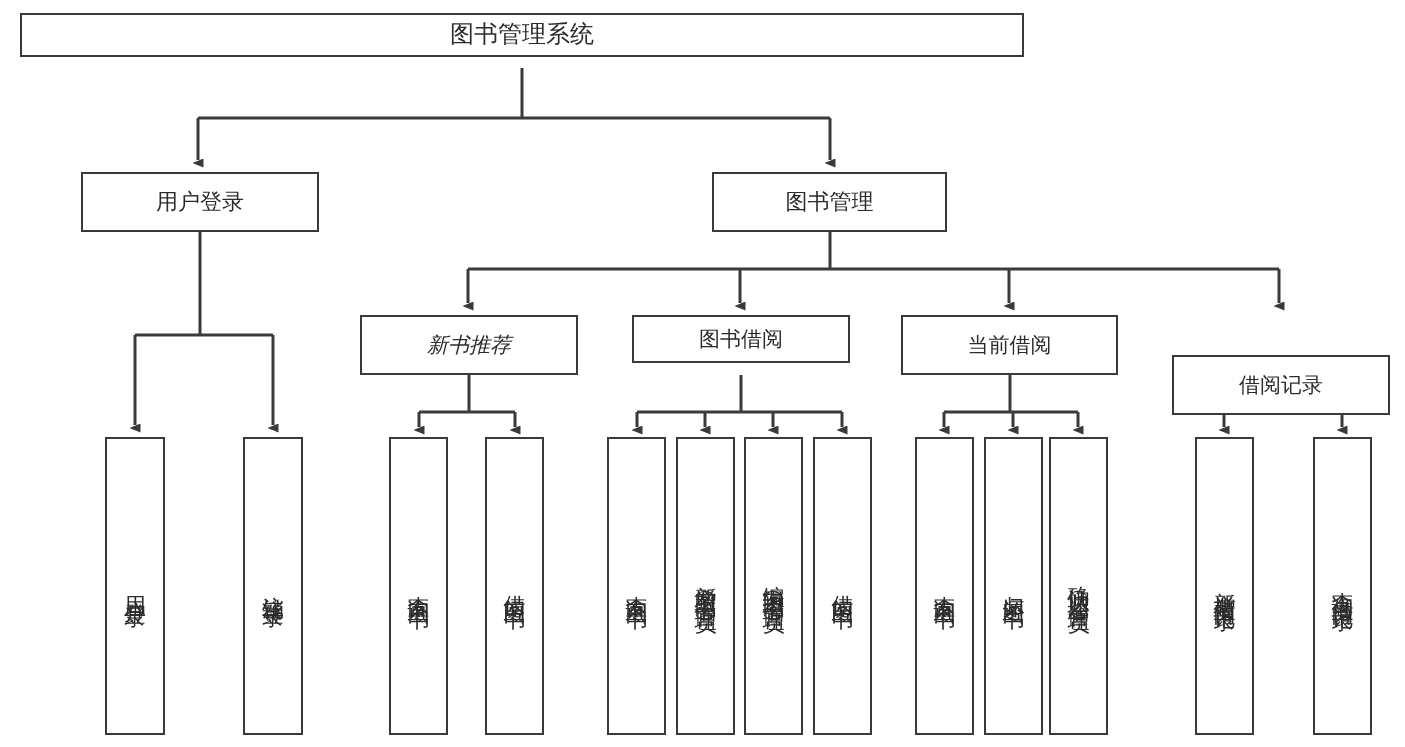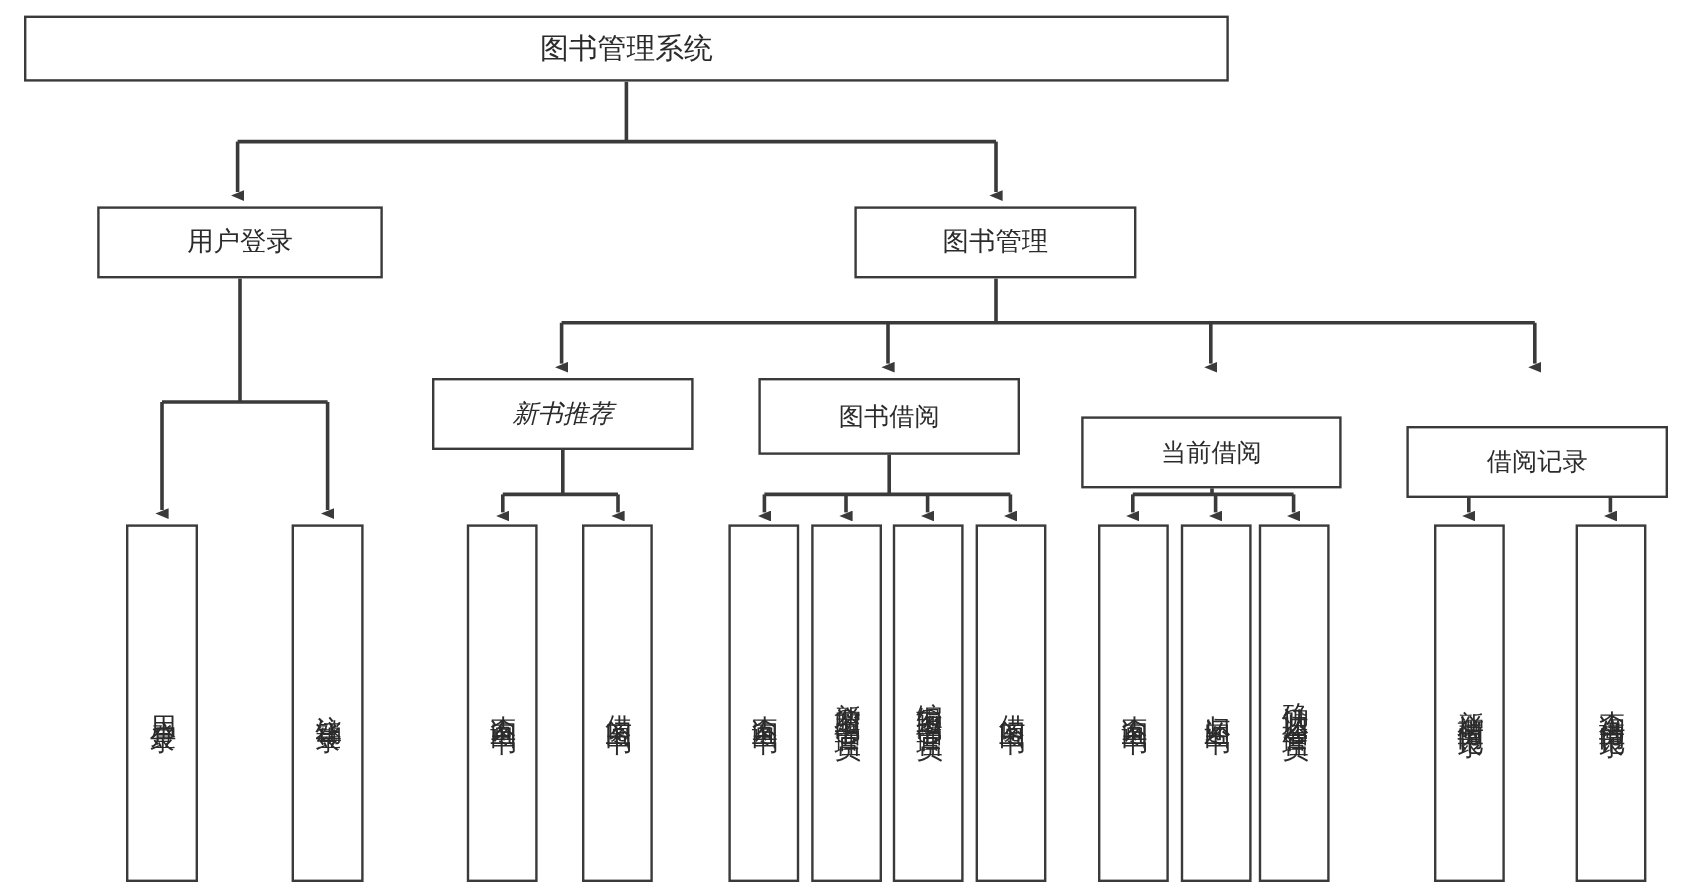--- a/index.html
+++ b/index.html
@@ -119,38 +119,38 @@
       <path d="M 1013 412 L 1013 427" marker-end="url(#arrow)"></path>
       <path d="M 1078 412 L 1078 427" marker-end="url(#arrow)"></path>
 
       <path d="M 1281 375 L 1281 412"></path>
       <path d="M 1224 412 L 1342 412"></path>
       <path d="M 1224 412 L 1224 427" marker-end="url(#arrow)"></path>
       <path d="M 1342 412 L 1342 427" marker-end="url(#arrow)"></path>
     </g>
   </svg>
 
-  <div class="node root" style="left:20px; top:13px; width:1004px; height:55px;">
+  <div class="node root" style="left:20px; top:13px; width:1004px; height:44px;">
     <span>图书管理系统</span>
   </div>
 
   <div class="node lvl1" style="left:81px; top:172px; width:238px; height:60px;">
     <span>用户登录</span>
   </div>
   <div class="node lvl1" style="left:712px; top:172px; width:235px; height:60px;">
     <span>图书管理</span>
   </div>
 
   <div class="node lvl2" style="left:360px; top:315px; width:218px; height:60px;font-style:italic;">
     <span>新书推荐</span>
   </div>
-  <div class="node lvl2" style="left:632px; top:315px; width:218px; height:64px;">
+  <div class="node lvl2" style="left:632px; top:315px; width:218px; height:48px;">
     <span>图书借阅</span>
   </div>
-  <div class="node lvl2" style="left:901px; top:315px; width:217px; height:60px;margin-top:32px;">
+  <div class="node lvl2" style="left:901px; top:315px; width:217px; height:60px;">
     <span>当前借阅</span>
   </div>
   <div class="node lvl2" style="left:1172px; top:315px; width:218px; height:60px;margin-top:40px;">
     <span>借阅记录</span>
   </div>
 
   <div class="node leaf" style="left:105px; top:437px; width:60px; height:298px;">
     <span class="vtext">用户登录</span>
   </div>
   <div class="node leaf" style="left:243px; top:437px; width:60px; height:298px;">

